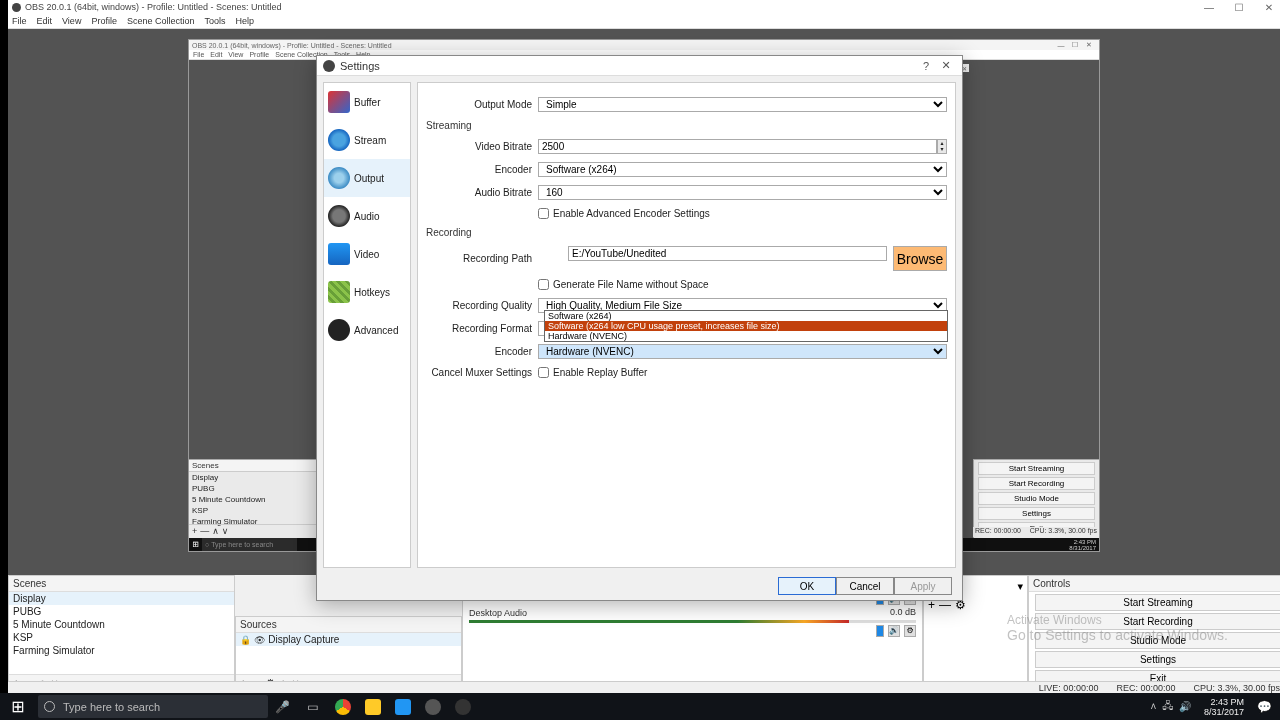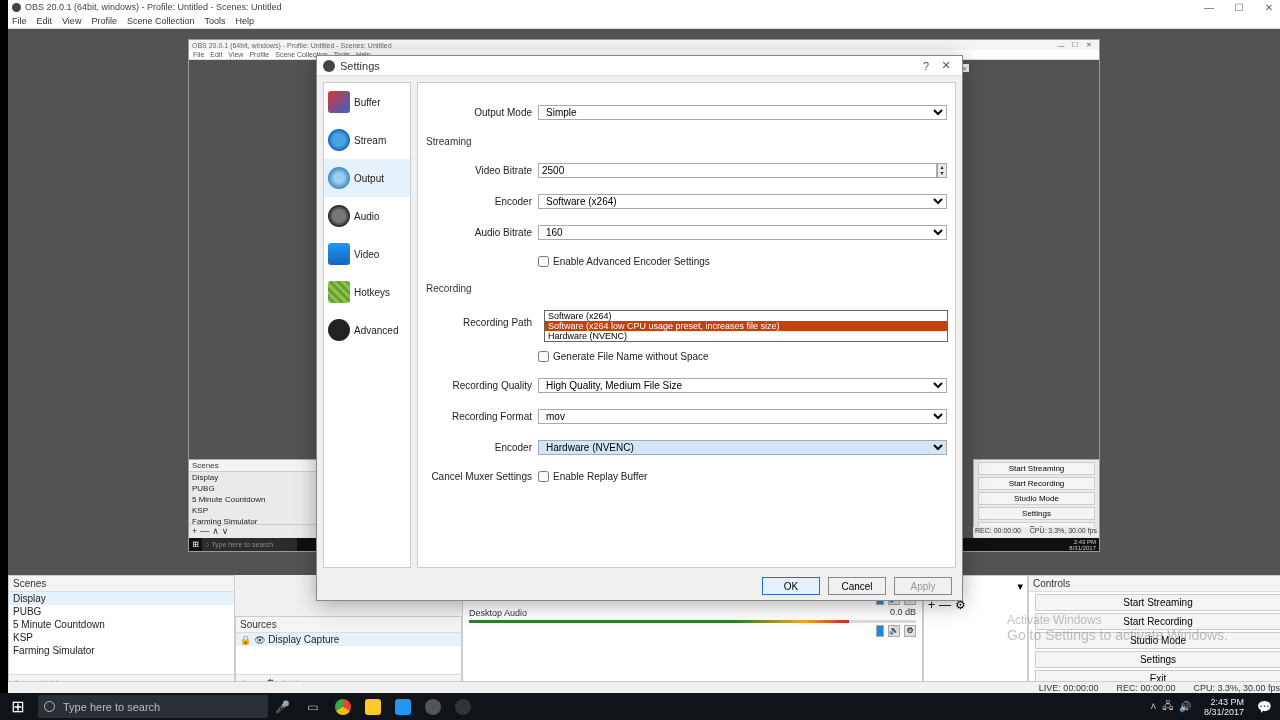--- a/index.html
+++ b/index.html
@@ -81,40 +81,40 @@
 .settings .nav .ni.sel { background: #e6f2fb; }
 .settings .nav .ni .ico { width: 22px; height: 22px; border-radius: 3px; }
 .ico-general { background: linear-gradient(135deg,#d33,#36c); }
 .ico-stream  { background: radial-gradient(circle,#4aa3e0 40%,#1565c0 70%); border-radius: 50% !important; }
 .ico-output  { background: radial-gradient(circle,#9cd0ec 30%,#3b8bc4 70%); border-radius: 50% !important; }
 .ico-audio   { background: radial-gradient(circle,#777 40%,#222 70%); border-radius: 50% !important; }
 .ico-video   { background: linear-gradient(#2196f3,#1565c0); }
 .ico-hotkeys { background: repeating-linear-gradient(45deg,#8bc34a,#8bc34a 3px,#689f38 3px,#689f38 6px); }
 .ico-adv     { background: #222; border-radius: 50% !important; }
 .settings .content { flex: 1; background: #fff; border: 1px solid #ccc; padding: 6px 8px; font-size: 10px; color: #222; overflow: hidden; position: relative; }
-.settings .frow { display: flex; align-items: center; margin: 16px 0; }
+.settings .frow { display: flex; align-items: center; margin: 8px 0; }
 .settings .frow .flbl { width: 112px; text-align: right; padding-right: 6px; font-size: 10px; color: #222; }
 .settings .frow .fctl { flex: 1; }
 .settings select, .settings input[type=text] { width: 100%; height: 15px; font-size: 10px; border: 1px solid #aaa; background: #fff; padding: 0 3px; }
 .settings .num { width: 100%; display: flex; }
 .settings .num input { flex: 1; }
 .settings .num .spn { width: 10px; background: #e8e8e8; border: 1px solid #aaa; font-size: 6px; text-align: center; line-height: 6px; }
 .settings .chk { display: flex; align-items: center; gap: 4px; font-size: 10px; }
 .settings .chk input { width: 11px; height: 11px; }
 .settings .sect { font-size: 10px; color: #333; margin: 6px 0 3px 0; }
 .settings .pathrow { display: flex; gap: 6px; padding-left: 30px; }
 .settings .pathrow input { flex: 1; }
 .settings .pathrow .br { width: 54px; height: 25px; font-size: 14px; background: #fdba74; border: 1px solid #aaa; }
 
 
 .dd-open { position: absolute; left: 126px; top: 227px; width: 404px; background: #fff; border: 1px solid #666; z-index: 60; }
 .dd-open .opt { font-size: 9px; padding: 0 3px; color: #000; }
 .dd-open .opt.hl { background: #c2410c; color: #fff; }
 
-.settings .sfoot { position: absolute; left: 0; right: 0; bottom: 0; height: 28px; display: flex; justify-content: flex-end; align-items: center; gap: 8px; padding: 0 10px; }
+.settings .sfoot { position: absolute; left: 0; right: 0; bottom: 0; height: 28px; display: flex; justify-content: flex-end; align-items: center; padding: 0 10px; }
 .settings .sfoot button { width: 58px; height: 18px; font-size: 10px; border: 1px solid #888; background: #f0f0f0; }
 .settings .sfoot button.pri { border: 1px solid #2a6bd4; background: #e6f2fb; }
 .settings .sfoot button.dis { color: #999; }
 
 
 .win-taskbar { position: absolute; left: 0; bottom: 0; width: 1280px; height: 27px; background: #101318; display: flex; align-items: center; z-index: 5; }
 .win-taskbar .start { width: 36px; height: 27px; display: flex; align-items: center; justify-content: center; color: #fff; }
 .win-taskbar .searchbox { width: 230px; height: 23px; background: #2b2f36; border-radius: 2px; display: flex; align-items: center; color: #bbb; font-size: 11px; padding-left: 6px; margin-left: 2px; }
 .win-taskbar .searchbox .circ { width: 11px; height: 11px; border: 1.5px solid #bbb; border-radius: 50%; margin-right: 8px; }
 .win-taskbar .tic { width: 30px; height: 27px; display: flex; align-items: center; justify-content: center; color: #ccc; font-size: 12px; }

